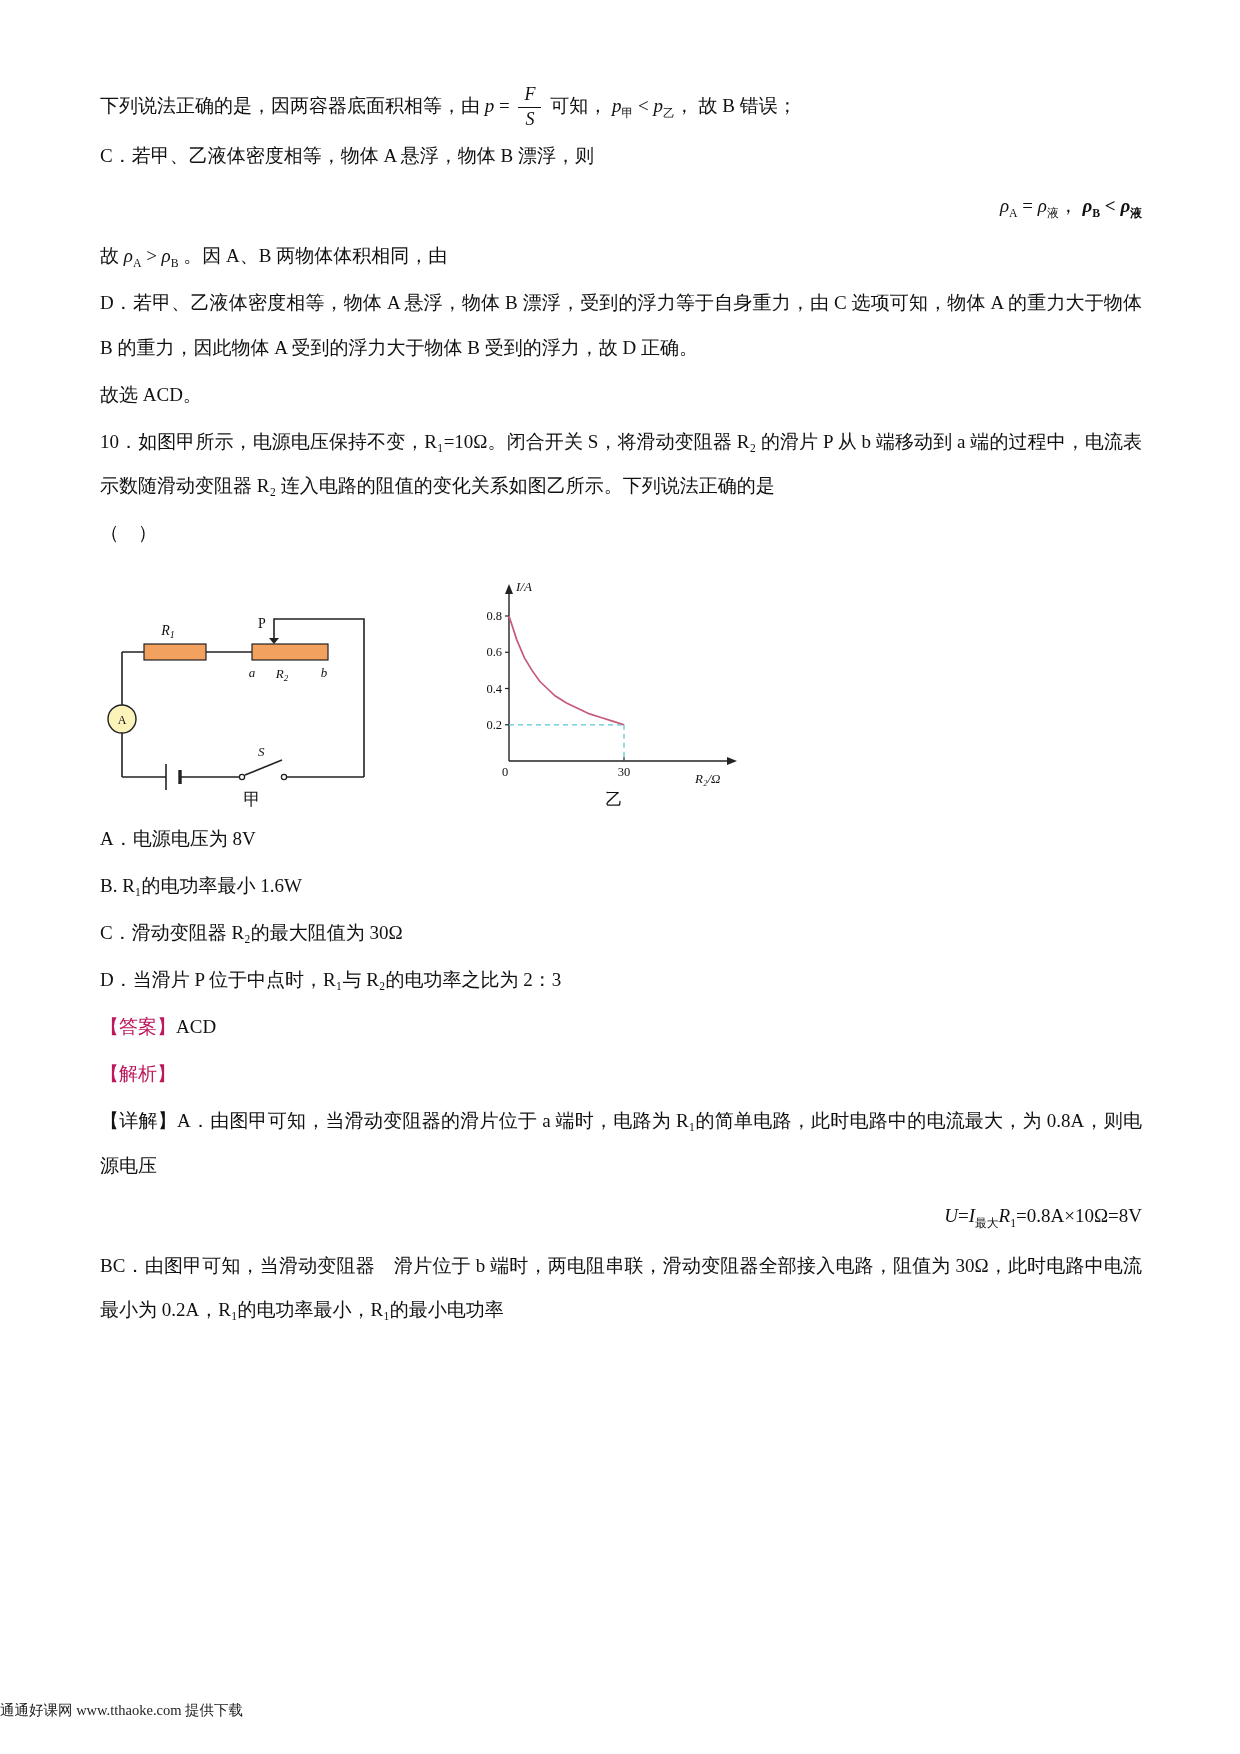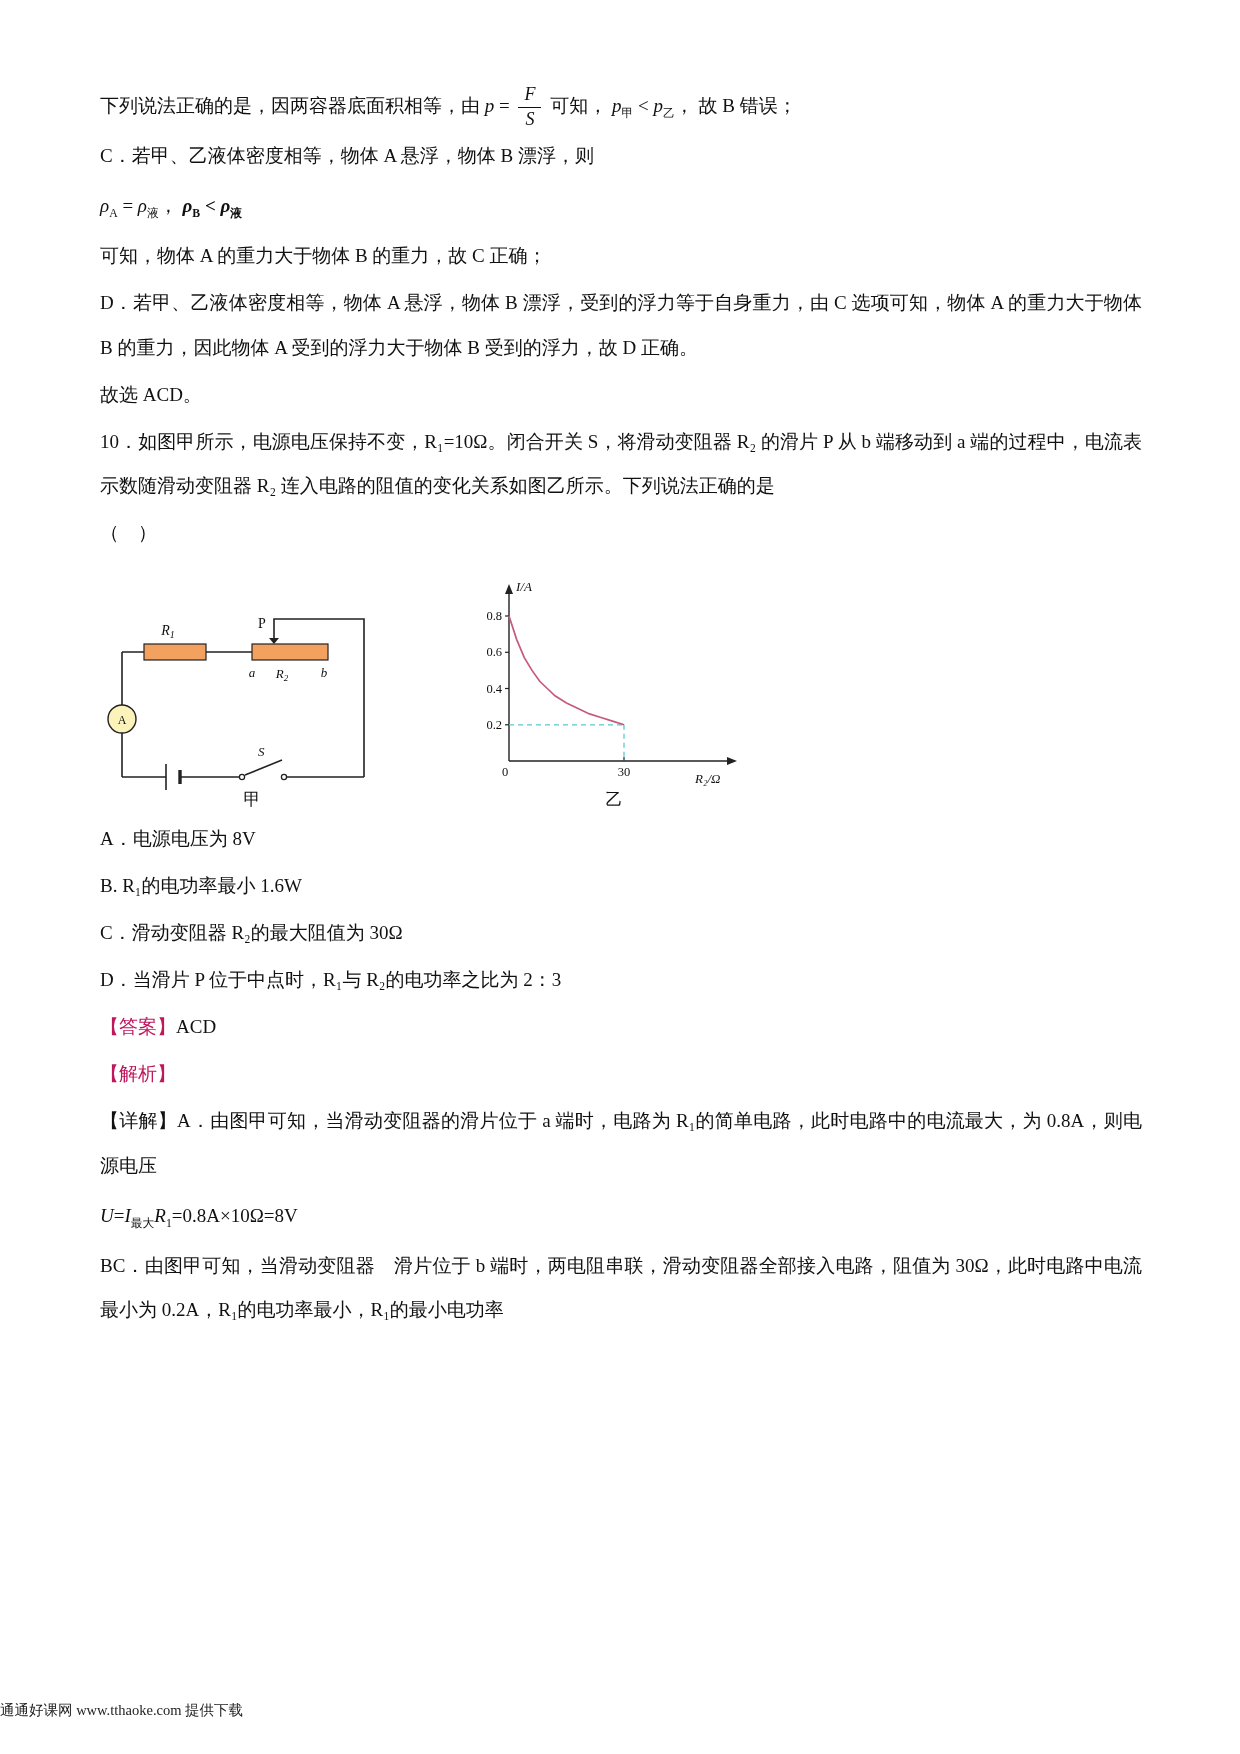--- a/index.html
+++ b/index.html
@@ -1,20 +1,20 @@
 <!DOCTYPE html>
 <html><head>
 <meta charset="utf-8">
 <style>
   html,body{margin:0;padding:0}
   body{width:1240px;height:1754px;background:#ffffff;position:relative;color:#111;
        font-family:"Liberation Serif","DejaVu Serif",serif;}
   .content{padding:84px 98px 0 100px;font-size:19px;}
   .para{line-height:2.32;text-align:justify;margin:0 0 3px 0;}
-  .center{text-align:left;line-height:2.1;margin:8px 0;}
+  .center{text-align:right;line-height:2.1;margin:8px 0;}
   .var{font-style:italic;}
   .bold{font-weight:bold;}
   sub{font-size:0.62em;}
   .mathwrap{white-space:nowrap;}
   .frac{display:inline-block;vertical-align:middle;text-align:center;margin:0 4px;line-height:1.2;font-size:0.95em;}
   .frac .num{display:block;border-bottom:1.2px solid #111;padding:0 6px 1px;}
   .frac .den{display:block;padding:1px 6px 0;}
   .blue{color:#be185d;}
   .figures{display:flex;align-items:flex-end;gap:42px;margin:16px 0 8px 2px;}
   svg text{font-family:"Liberation Serif","DejaVu Serif",serif;fill:#111;}
@@ -25,23 +25,23 @@
 
 <div class="page">
   <main class="content">
 
     <p class="para"><span>下列说法正确的是，因两容器底面积相等，由 </span><span class="mathwrap"><span class="var">p</span><span> = </span><span class="frac"><span class="num var">F</span><span class="den var">S</span></span></span><span> 可知， </span><span class="mathwrap"><span class="var">p</span><sub>甲</sub><span> &lt; </span><span class="var">p</span><sub>乙</sub></span><span>， 故 B 错误；</span></p>
 
     <p class="para">C．若甲、乙液体密度相等，物体 A 悬浮，物体 B 漂浮，则</p>
 
     <p class="center"><span class="var">ρ</span><sub>A</sub><span> = </span><span class="var">ρ</span><sub>液</sub><span>， </span><span class="var bold">ρ</span><sub class="bold">B</sub><span class="bold"> &lt; </span><span class="var bold">ρ</span><sub class="bold">液</sub></p>
 
+    <p class="para"><span>故 </span><span class="mathwrap"><span class="var">ρ</span><sub>A</sub><span> &gt; </span><span class="var">ρ</span><sub>B</sub></span><span> 。因 A、B 两物体体积相同，由</span></p>
 
 
-    <p class="para">可知，物体 A 的重力大于物体 B 的重力，故 C 正确；</p>
 
     <p class="para">D．若甲、乙液体密度相等，物体 A 悬浮，物体 B 漂浮，受到的浮力等于自身重力，由 C 选项可知，物体 A 的重力大于物体 B 的重力，因此物体 A 受到的浮力大于物体 B 受到的浮力，故 D 正确。</p>
 
     <p class="para">故选 ACD。</p>
 
     <p class="para">10．如图甲所示，电源电压保持不变，R₁=10Ω。闭合开关 S，将滑动变阻器 R₂ 的滑片 P 从 b 端移动到 a 端的过程中，电流表示数随滑动变阻器 R₂ 连入电路的阻值的变化关系如图乙所示。下列说法正确的是</p>
     <p class="para">（　）</p>
 
     <div class="figures">
 

